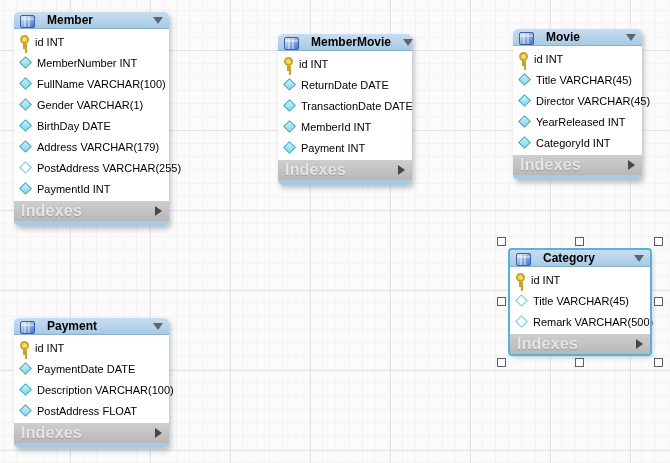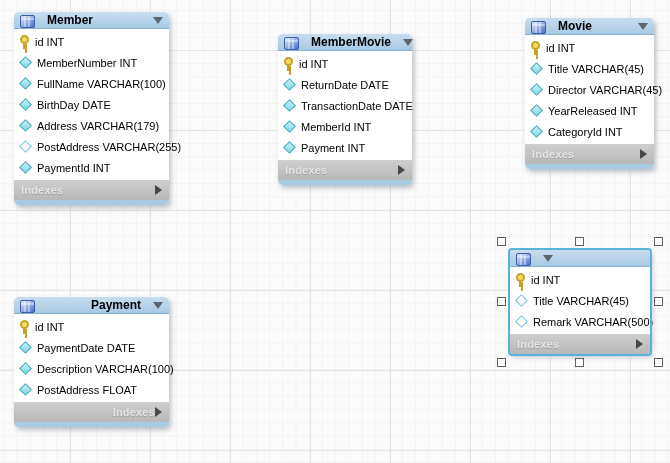--- a/index.html
+++ b/index.html
@@ -55,21 +55,21 @@
   .primary-key-icon::after{
     content:"";position:absolute;left:4px;top:8px;width:2px;height:6px;
     background:var(--key-outline,#c9a227);
     box-shadow:2px 1px 0 var(--key-outline,#c9a227),2px 4px 0 var(--key-outline,#c9a227);
   }
   .tbl-footer{
     height:20px;display:flex;align-items:center;padding:0 7px;box-sizing:border-box;
     background:linear-gradient(var(--footer-top,#cecece),var(--footer-bottom,#b8b8b8));
   }
   .tbl-footer-label{
-    flex:1 1 auto;font-weight:bold;font-size:11px;letter-spacing:.2px;
+    flex:1 1 auto;font-weight:bold;font-size:16px;letter-spacing:.2px;
     color:var(--footer-label,#e5e5e5);text-shadow:0 1px 1px #9c9c9c;
   }
   .expand-icon{
     width:0;height:0;flex:0 0 auto;
     border-top:5px solid transparent;border-bottom:5px solid transparent;
     border-left:7px solid #474747;
   }
   .tbl-strip{height:5px;background:var(--strip,#a9cbe2);border-radius:0 0 5px 5px;}
   .table.selected{outline:2px solid var(--selection,#56b2d7);border-radius:2px;}
   .table.selected .tbl-header{border-radius:2px 2px 0 0;}
@@ -114,20 +114,24 @@
   <div class="tbl-row">
     <span class="col-icon column-notnull-diamond-icon"></span>
     <span class="col-text">MemberNumber INT</span>
   </div>
 
   <div class="tbl-row">
     <span class="col-icon column-notnull-diamond-icon"></span>
     <span class="col-text">FullName VARCHAR(100)</span>
   </div>
 
+  <div class="tbl-row">
+    <span class="col-icon column-notnull-diamond-icon"></span>
+    <span class="col-text">Gender VARCHAR(1)</span>
+  </div>
 
   <div class="tbl-row">
     <span class="col-icon column-notnull-diamond-icon"></span>
     <span class="col-text">BirthDay DATE</span>
   </div>
 
   <div class="tbl-row">
     <span class="col-icon column-notnull-diamond-icon"></span>
     <span class="col-text">Address VARCHAR(179)</span>
   </div>
@@ -194,21 +198,21 @@
     <span class="col-text">Payment INT</span>
   </div>
 </div>
     <div class="tbl-footer">
       <span class="tbl-footer-label">Indexes</span>
       <span class="expand-icon"></span>
     </div>
     <div class="tbl-strip"></div>
   </div>
 
-  <div class="table" style="left: 513px; top: 18px; width: 129px; margin-left: 12px;">
+  <div class="table" style="left: 513px; top: 29px; width: 129px;">
     <div class="tbl-header">
       <span class="tbl-icon">
         <svg width="15" height="13" viewBox="0 0 15 13">
           <defs>
             <linearGradient id="tblg" x1="0" y1="0" x2="1" y2="1">
               <stop offset="0" stop-color="#e9effb"></stop>
               <stop offset="1" stop-color="#3f6ec6"></stop>
             </linearGradient>
           </defs>
           <rect x="0.5" y="0.5" width="14" height="12" rx="1.5" fill="url(#tblg)" stroke="#3a5fa8"></rect>
@@ -262,20 +266,21 @@
               <stop offset="0" stop-color="#e9effb"></stop>
               <stop offset="1" stop-color="#3f6ec6"></stop>
             </linearGradient>
           </defs>
           <rect x="0.5" y="0.5" width="14" height="12" rx="1.5" fill="url(#tblg)" stroke="#3a5fa8"></rect>
           <line x1="5" y1="1" x2="5" y2="12" stroke="#ffffff" stroke-width="1" opacity="0.8"></line>
           <line x1="9" y1="1" x2="9" y2="12" stroke="#ffffff" stroke-width="1" opacity="0.8"></line>
           <line x1="1" y1="4" x2="14" y2="4" stroke="#ffffff" stroke-width="1" opacity="0.8"></line>
         </svg>
       </span>
+      <span class="tbl-title">Category</span>
       <span class="collapse-icon"></span>
     </div>
     <div class="tbl-rows">
   <div class="tbl-row">
     <span class="col-icon primary-key-icon"></span>
     <span class="col-text">id INT</span>
   </div>
 
   <div class="tbl-row">
     <span class="col-icon column-nullable-diamond-icon"></span>
@@ -295,21 +300,21 @@
   <div class="handle h-tl"></div>
       <div class="handle h-tc"></div>
       <div class="handle h-tr"></div>
       <div class="handle h-ml"></div>
       <div class="handle h-mr"></div>
       <div class="handle h-bl"></div>
       <div class="handle h-bc"></div>
       <div class="handle h-br"></div>
     </div>
 
-  <div class="table" style="left: 14px; top: 297px; width: 155px; text-align: right;">
+  <div class="table" style="left: 14px; top: 318px; width: 155px;">
     <div class="tbl-header">
       <span class="tbl-icon">
         <svg width="15" height="13" viewBox="0 0 15 13">
           <defs>
             <linearGradient id="tblg" x1="0" y1="0" x2="1" y2="1">
               <stop offset="0" stop-color="#e9effb"></stop>
               <stop offset="1" stop-color="#3f6ec6"></stop>
             </linearGradient>
           </defs>
           <rect x="0.5" y="0.5" width="14" height="12" rx="1.5" fill="url(#tblg)" stroke="#3a5fa8"></rect>

